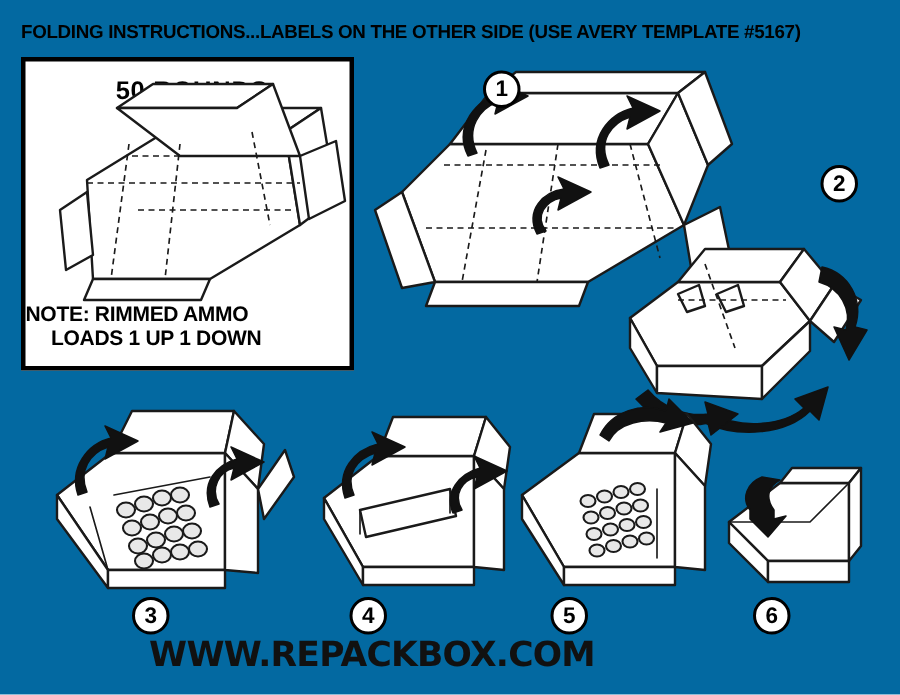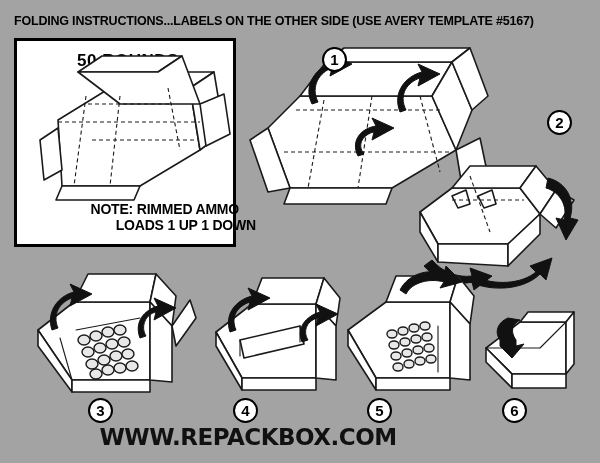--- a/index.html
+++ b/index.html
@@ -4,21 +4,21 @@
 <style>
   html, body {
     margin: 0;
     padding: 0;
     background: #ffffff;
   }
   #page {
     position: relative;
     width: 600px;
     height: 463px;
-    background: #a3a3a3;
+    background: #0369a1;
     font-family: "Liberation Sans", sans-serif;
     overflow: hidden;
   }
   #header-title {
     position: absolute;
     left: 14px;
     top: 14px;
     width: 578px;
     font-size: 12.5px;
     font-weight: bold;
@@ -44,21 +44,21 @@
     width: 222px;
     text-align: center;
     font-size: 17px;
     font-weight: bold;
     letter-spacing: 0.5px;
   }
   .inset-note {
     position: absolute;
     left: 0;
     width: 222px;
-    text-align: right;
+    text-align: left;
     font-size: 14px;
     font-weight: bold;
     letter-spacing: -0.2px;
   }
   #inset-note-1 { top: 160px; }
   #inset-note-2 { top: 176px; padding-left: 17px; }
 
   
   .step-num {
     position: absolute;

